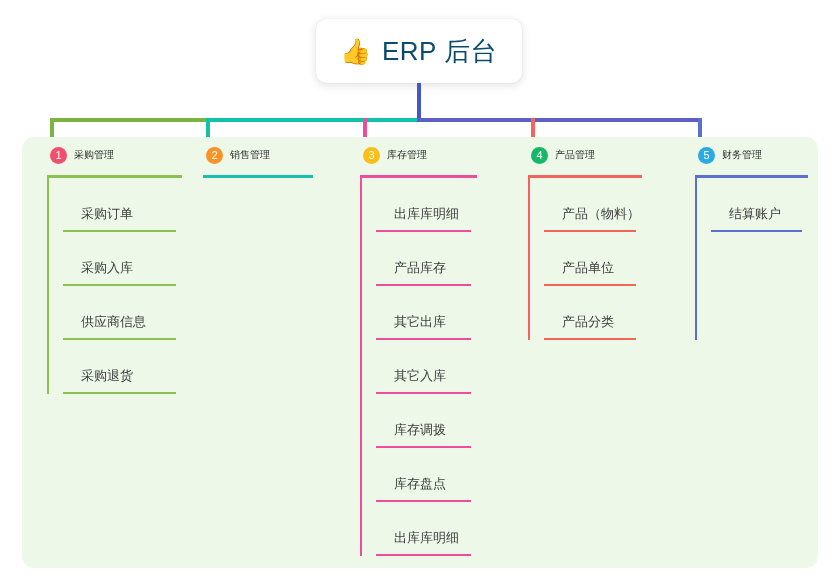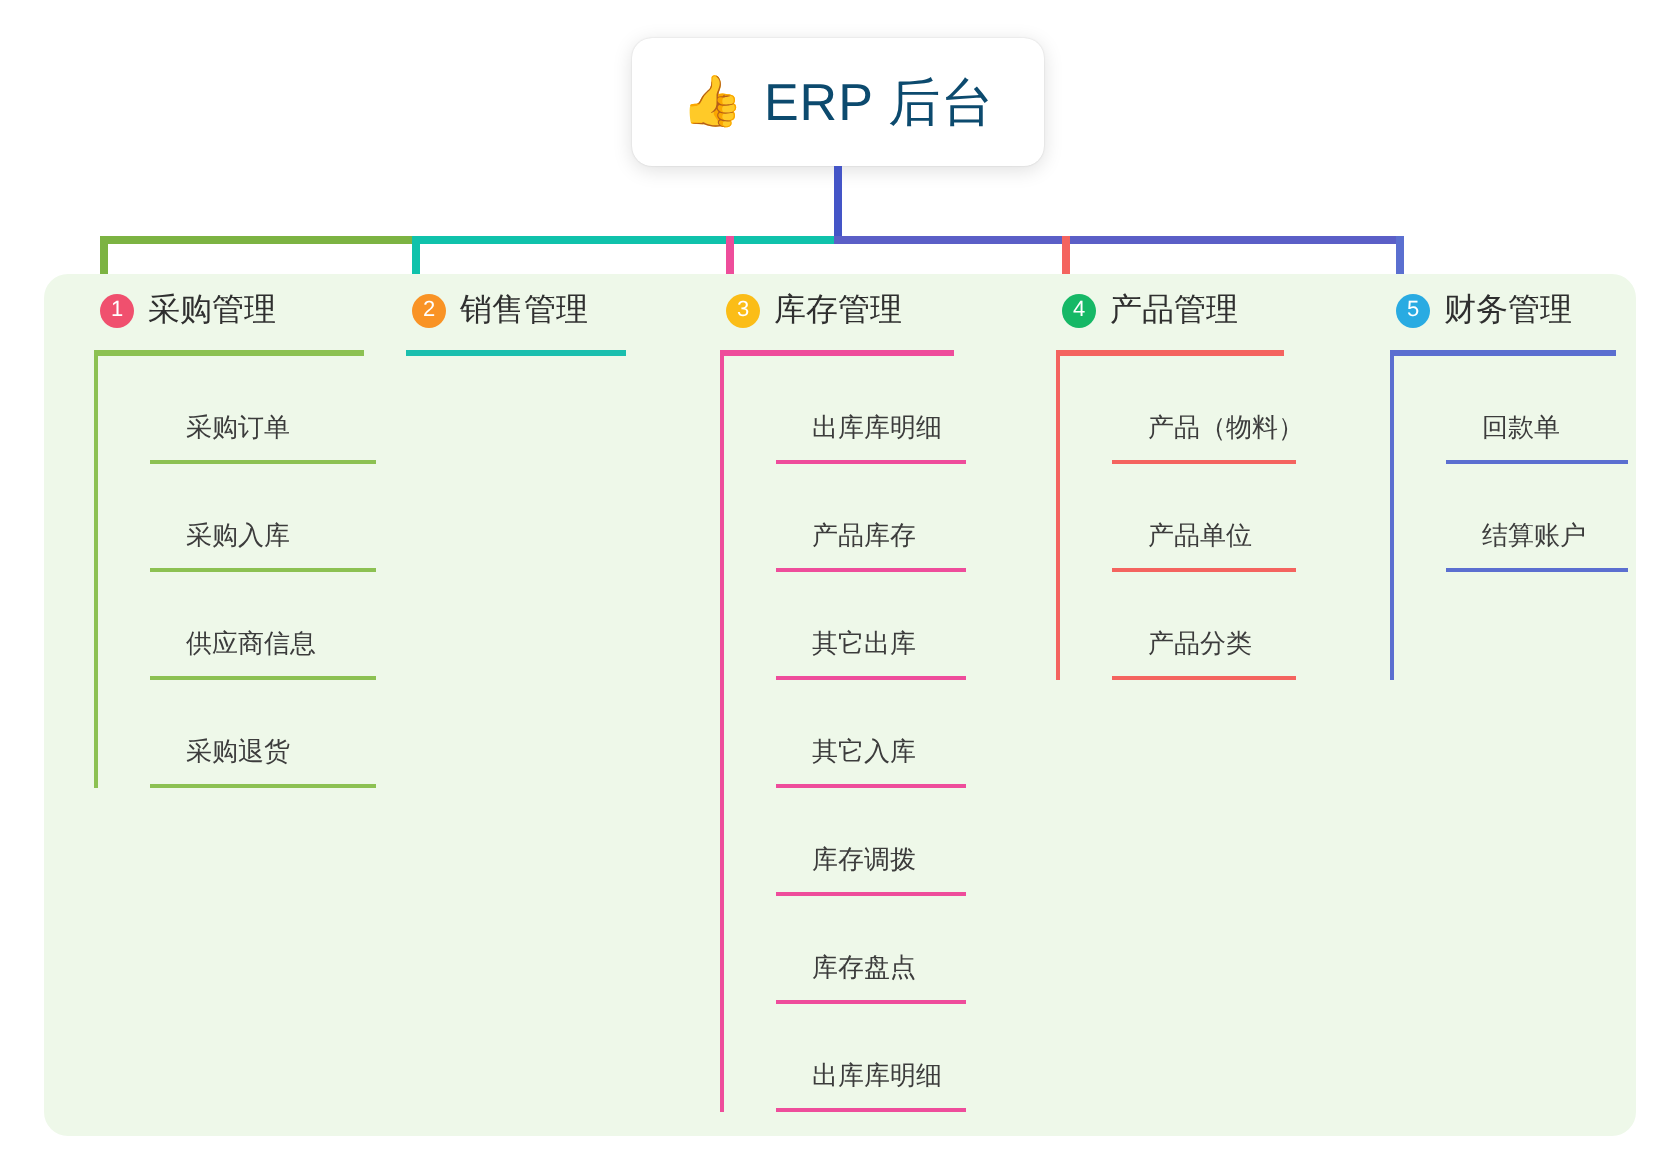--- a/index.html
+++ b/index.html
@@ -87,33 +87,33 @@
     height: 17px;
     border-radius: 50%;
     color: #ffffff;
     font-size: 11px;
     line-height: 17px;
     text-align: center;
     font-weight: normal;
     flex: 0 0 auto;
   }
   .col-title {
-    font-size: 16px;
+    font-size: 10px;
     color: #2f2f2f;
     white-space: nowrap;
   }
   .col-underline {
     height: 3px;
     margin-top: 8px;
   }
 
   
   .items {
     position: relative;
-    padding-left: 28px;
+    padding-left: 16px;
   }
   .item-rail {
     position: absolute;
     left: 0px;
     top: 0px;
     width: 2px;
   }
   .item {
     position: relative;
     height: 54px;
@@ -252,22 +252,18 @@
     </div>
     <div class="column" style="left: 695px; width: 113px;">
       <div class="col-header">
         <span class="badge" style="background: rgb(41, 171, 226);">5</span>
         <span class="col-title">财务管理</span>
       </div>
       <div class="col-underline" style="background: rgb(91, 111, 208); width: 113px;"></div>
       <div class="items">
         <div class="item-rail" style="background: rgb(91, 111, 208); height: 162px;"></div>
         <div class="item">
-          <span class="item-label">回款单</span>
-          <div class="item-underline" style="background: rgb(91, 111, 208); width: 91px;"></div>
-        </div>
-        <div class="item">
           <span class="item-label">结算账户</span>
           <div class="item-underline" style="background: rgb(91, 111, 208); width: 91px;"></div>
         </div>
       </div>
     </div>
   </div>
 
 </body></html>

